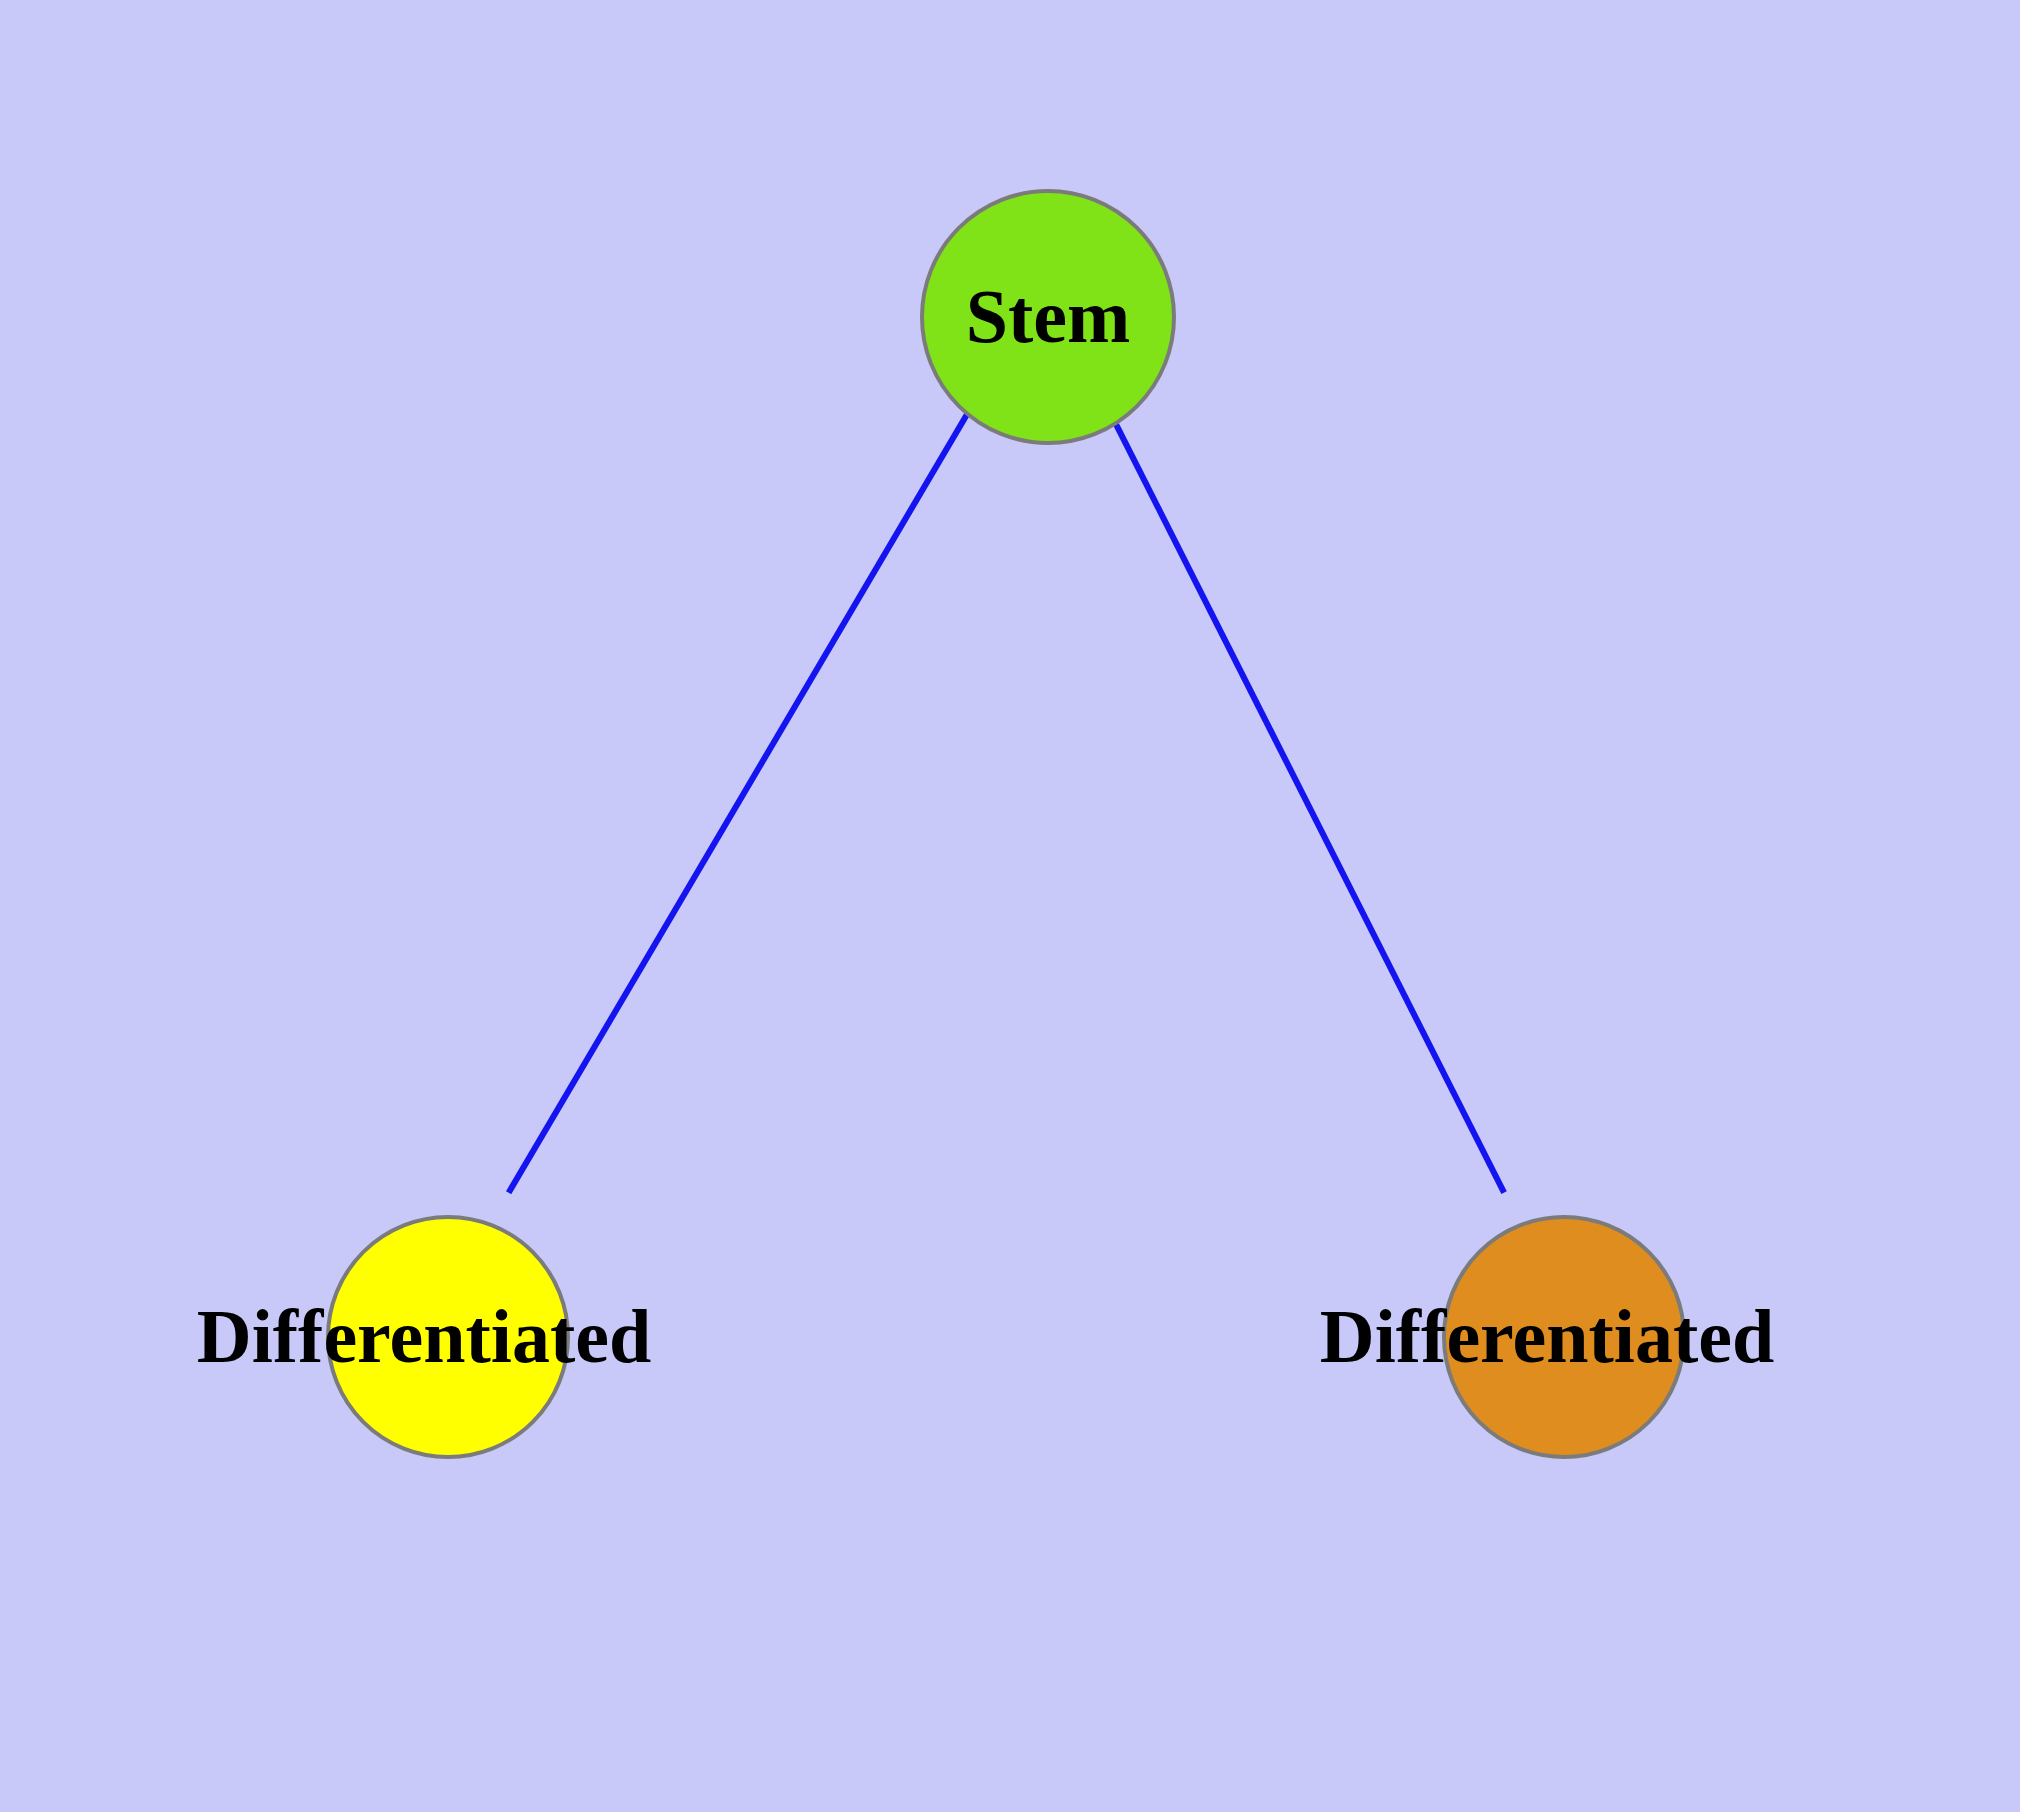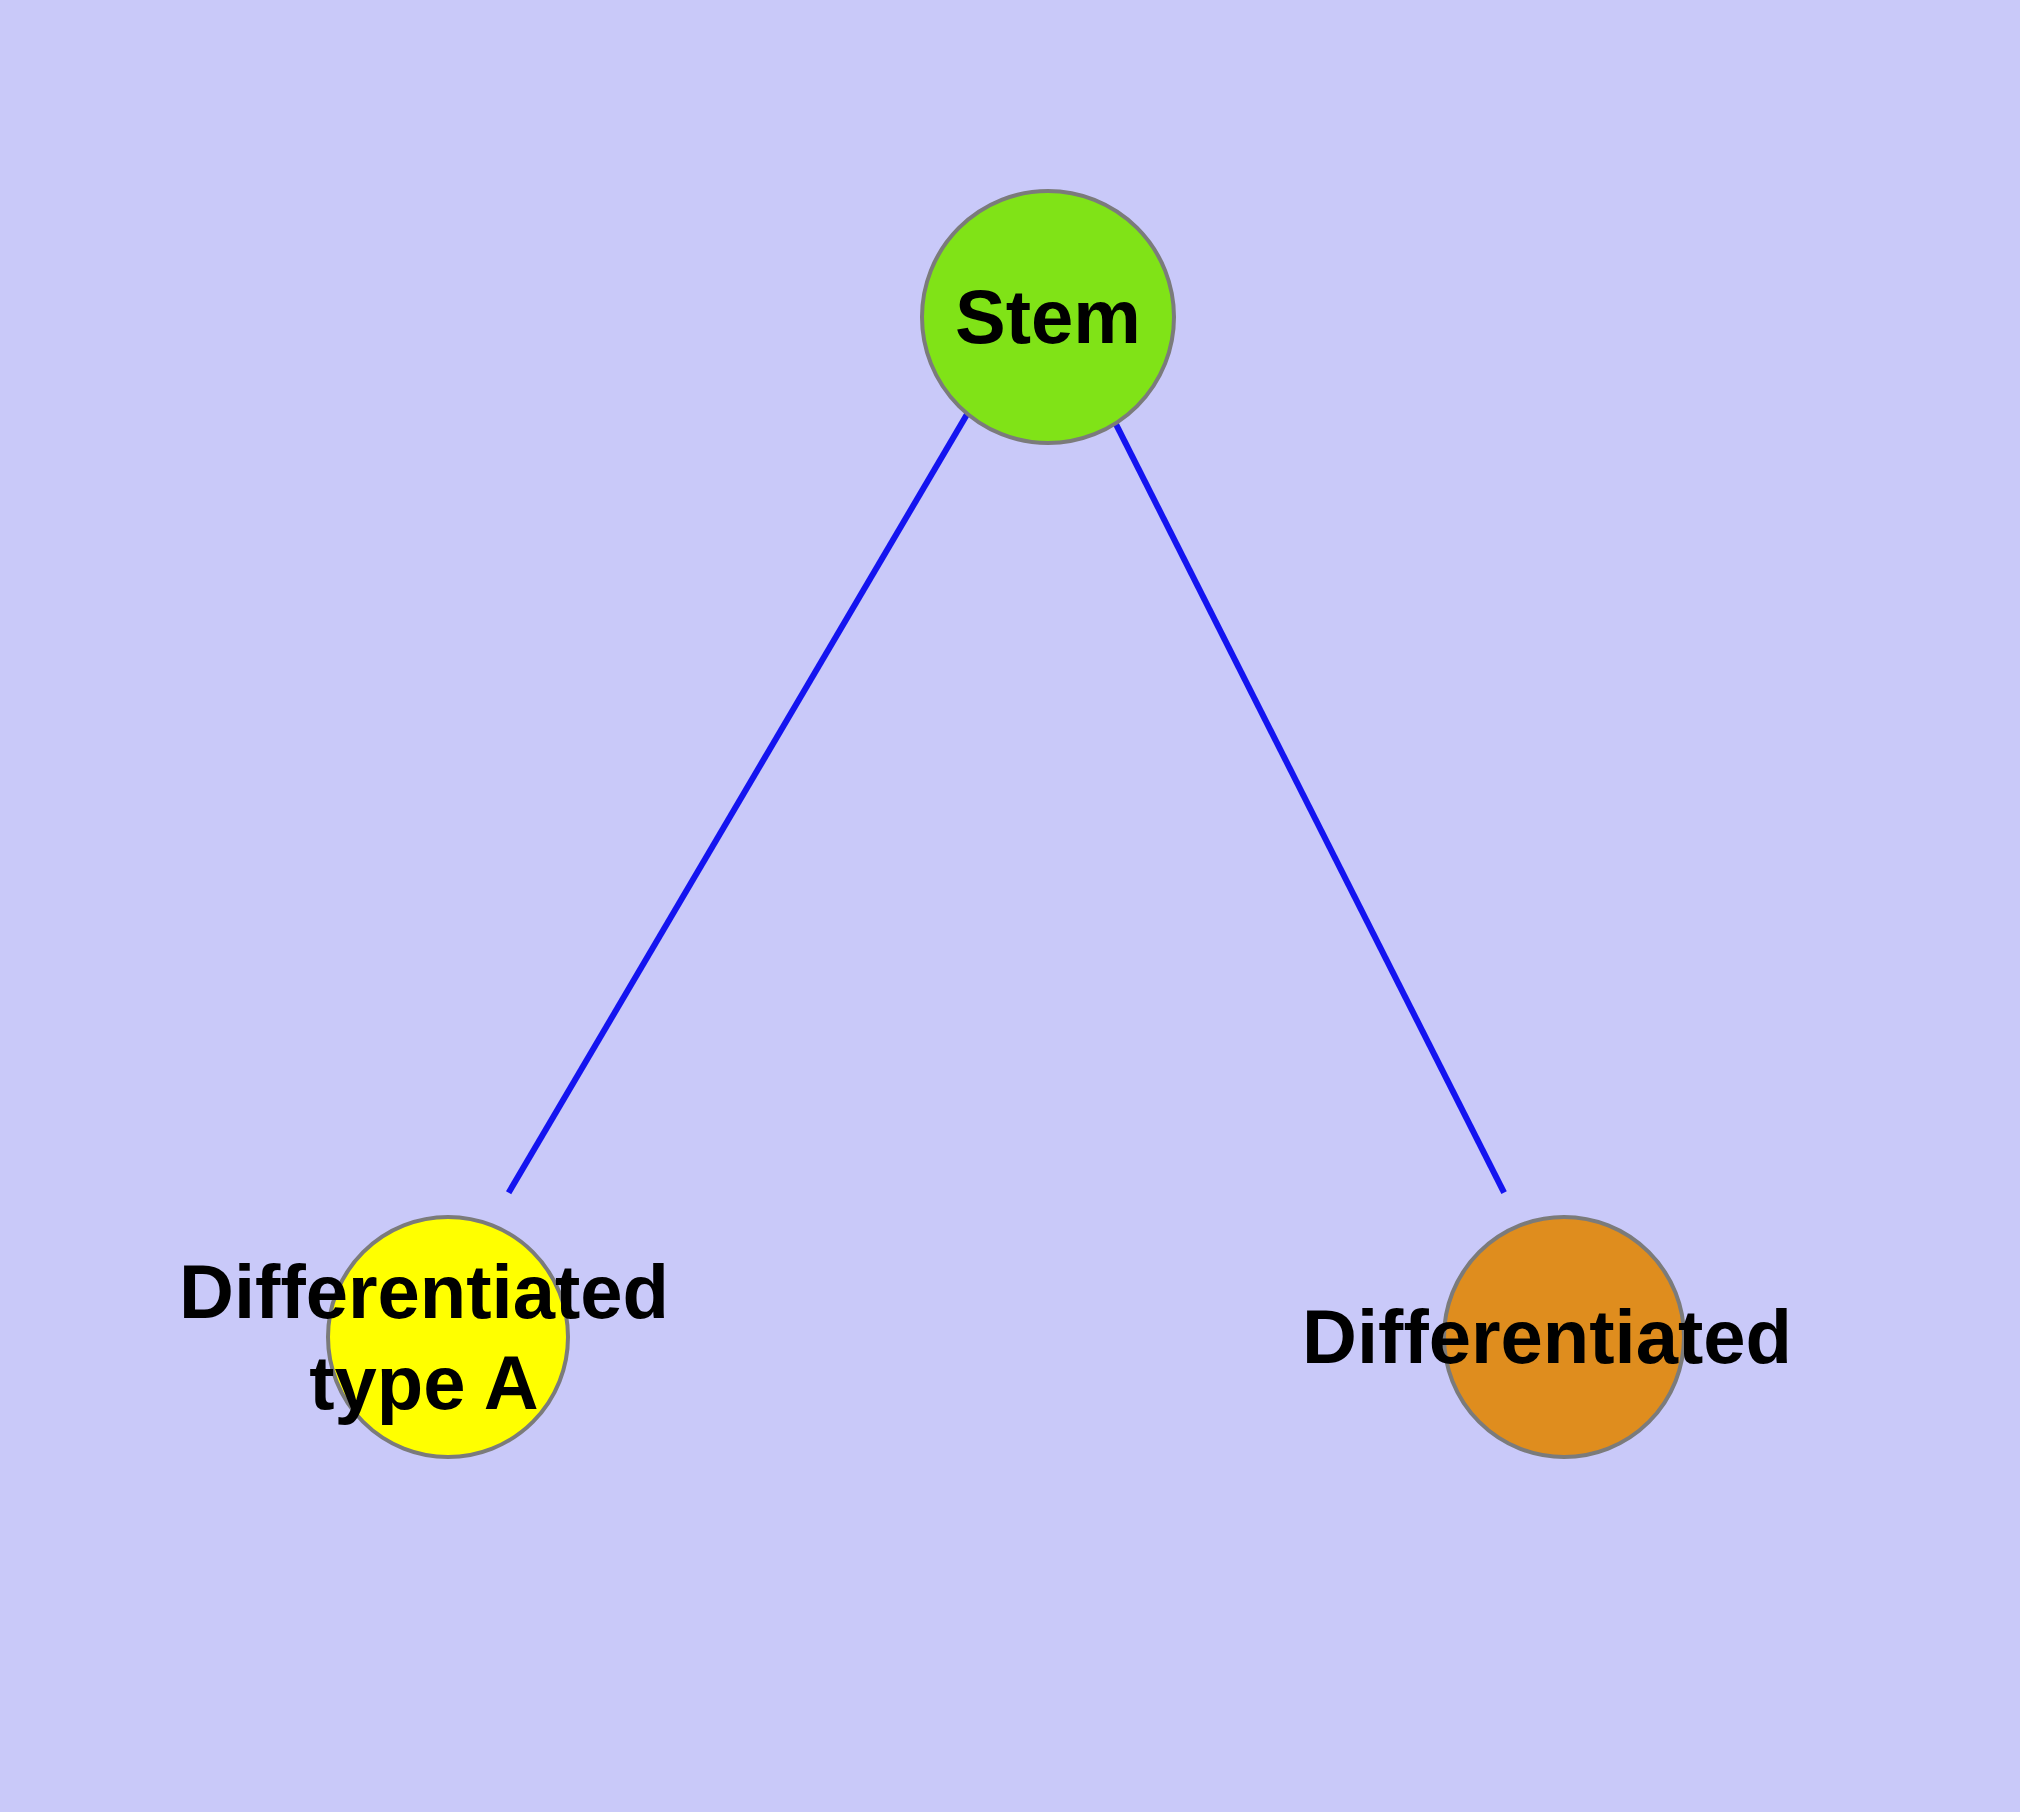--- a/index.html
+++ b/index.html
@@ -5,21 +5,21 @@
   html, body {
     margin: 0;
     padding: 0;
     background: #c9c9f9;
   }
   .canvas {
     position: relative;
     width: 2021px;
     height: 1616px;
     overflow: hidden;
-    font-family: Liberation Sans, sans-serif;
+    font-family: Liberation Serif, serif;
   }
   .edge-layer {
     position: absolute;
     left: 0;
     top: 0;
     width: 100%;
     height: 100%;
   }
   .edge-layer line {
     stroke-width: 8px;
@@ -66,21 +66,20 @@
     <div class="circle" style="width: 256px; height: 256px; background: rgb(128, 227, 23); border-color: rgb(123, 123, 123);"></div>
     <div class="label" style="left: 0px; color: rgb(0, 0, 0);">
       <div>Stem</div>
     </div>
   </div>
 
   <div class="node" style="left: 448px; top: 1337px;">
     <div class="circle" style="width: 244px; height: 244px; background: rgb(255, 255, 0); border-color: rgb(123, 123, 123);"></div>
     <div class="label" style="left: -24px; color: rgb(0, 0, 0);">
       <div>Differentiated</div>
-      <div>type A</div>
     </div>
   </div>
 
   <div class="node" style="left: 1564px; top: 1337px;">
     <div class="circle" style="width: 244px; height: 244px; background: rgb(223, 141, 30); border-color: rgb(123, 123, 123);"></div>
     <div class="label" style="left: -17px; color: rgb(0, 0, 0);">
       <div>Differentiated</div>
     </div>
   </div>
 

